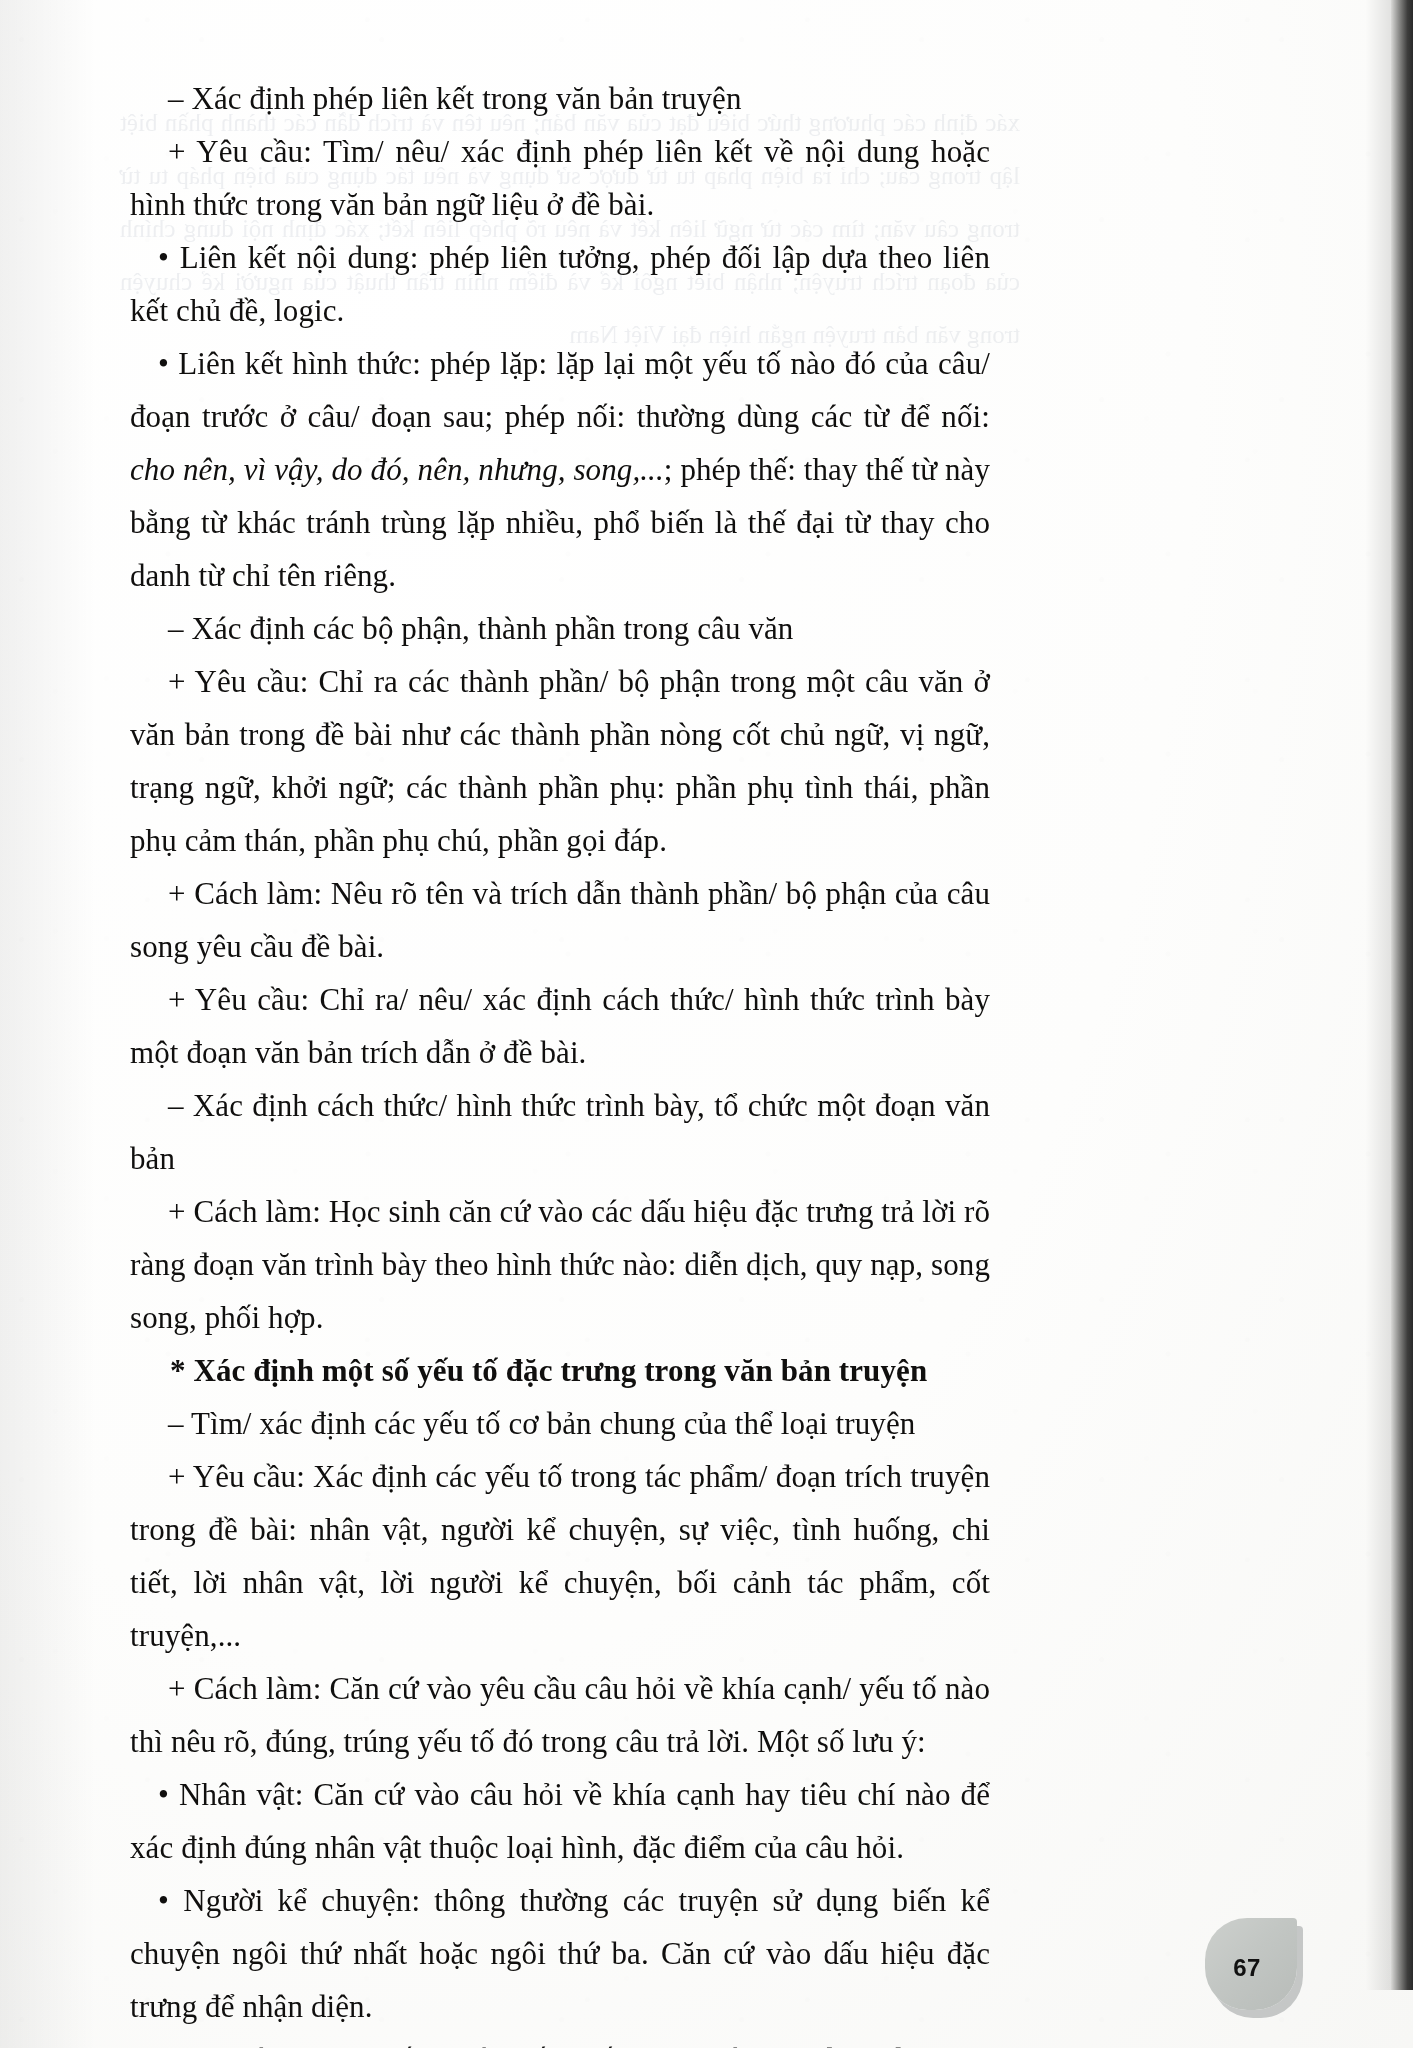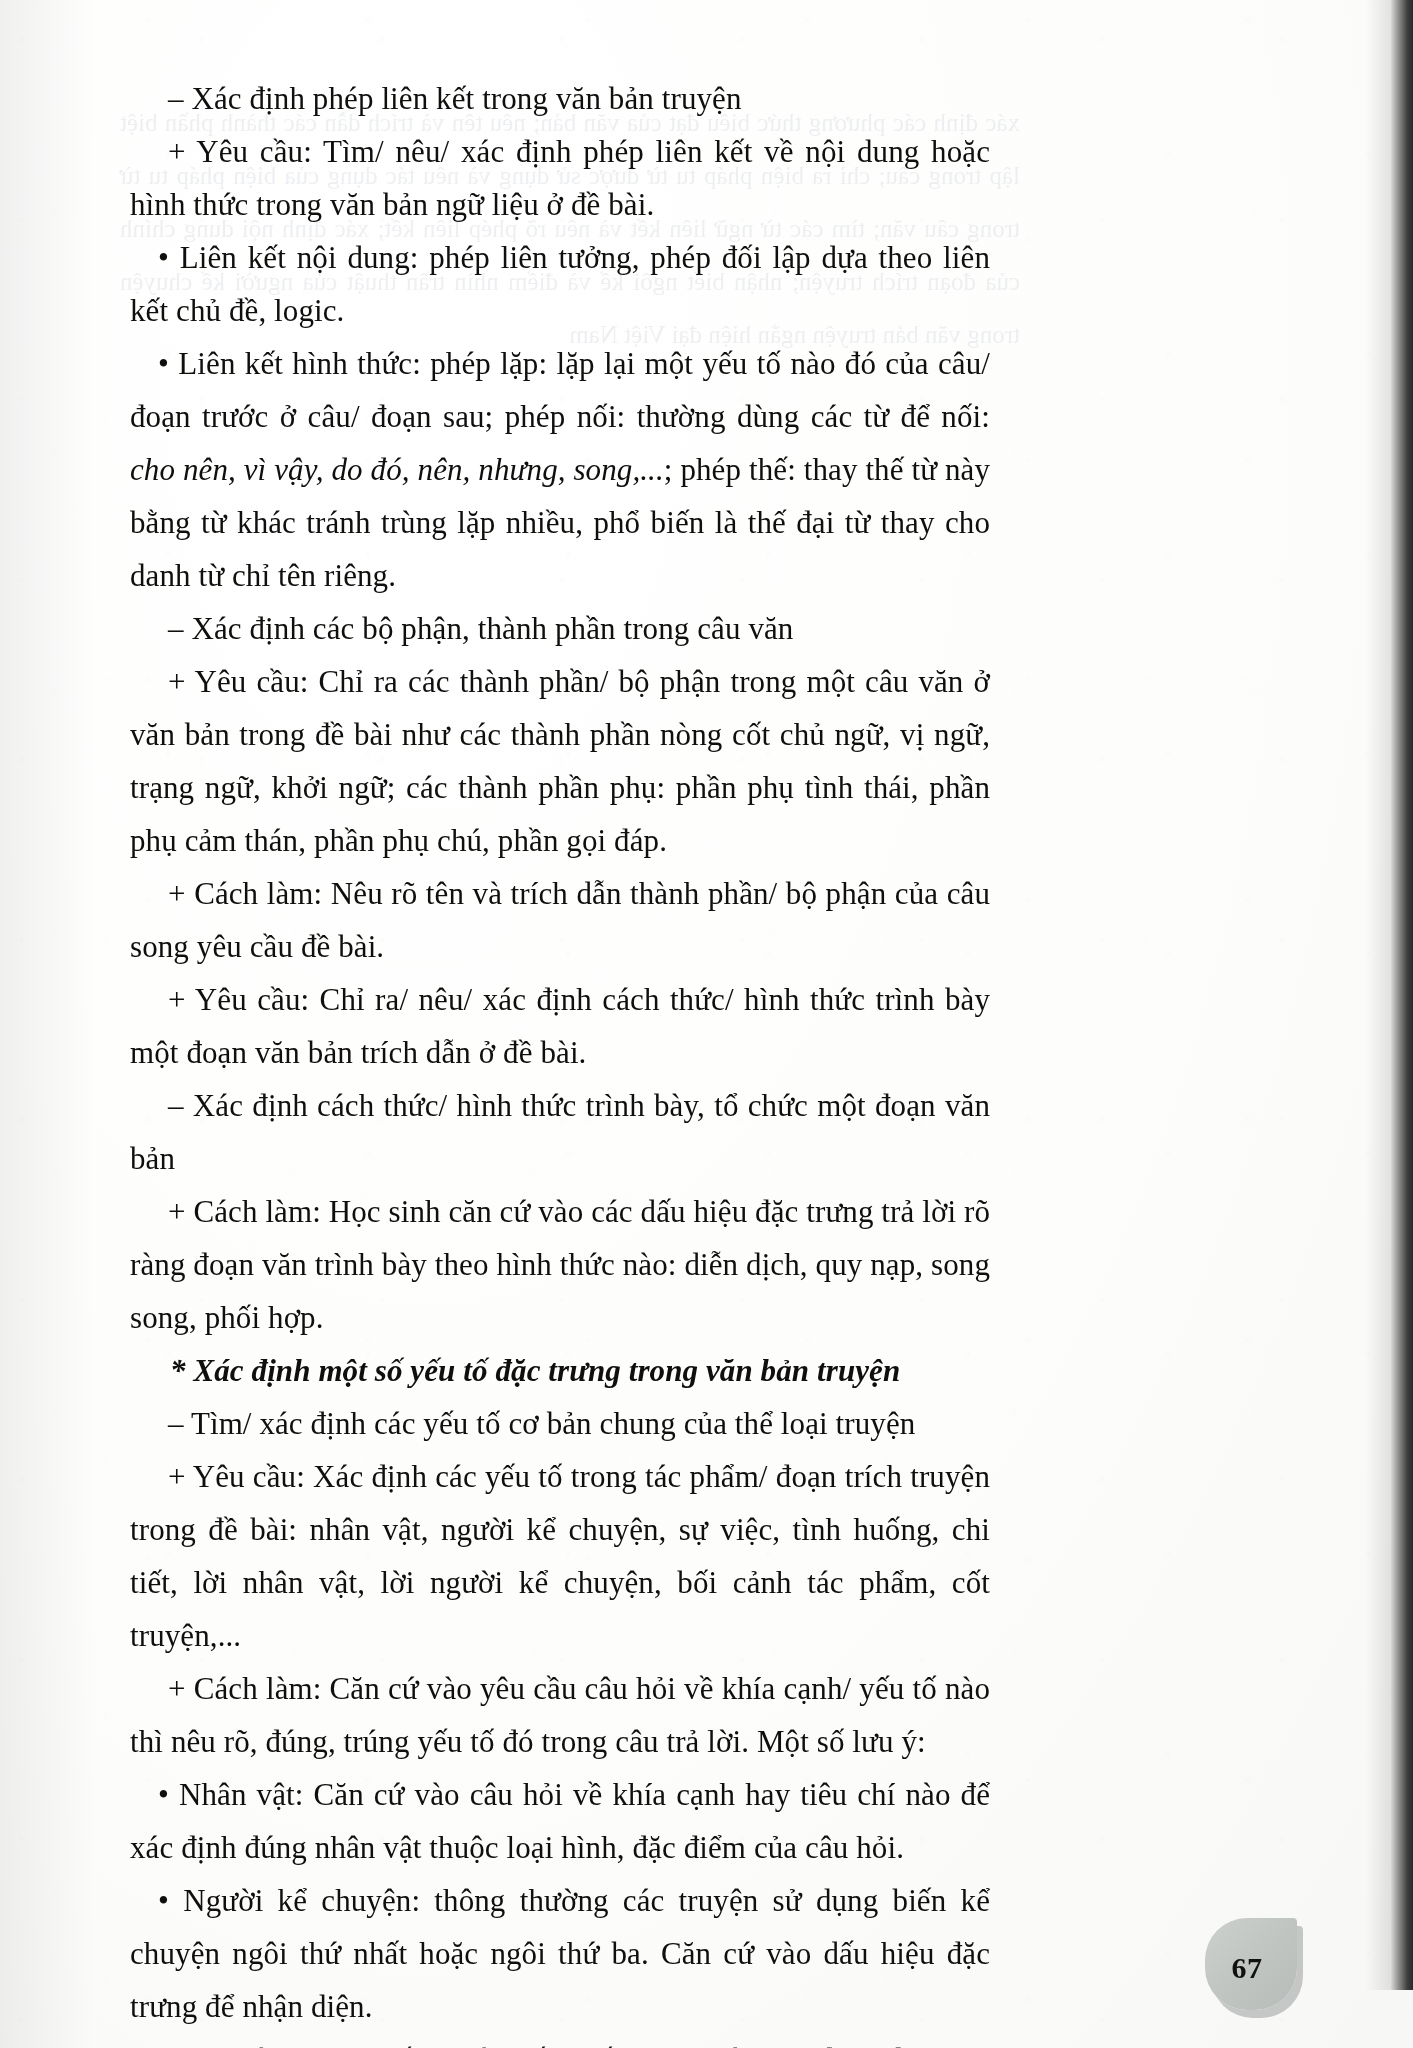--- a/index.html
+++ b/index.html
@@ -61,21 +61,21 @@
     text-align:justify;
     text-justify:inter-word;
     letter-spacing:.1px;
   }
   #text-column p{
     margin:0 0 0 0;
     padding:0;
   }
   .para{ text-indent:38px; }
   .para-bullet{ text-indent:28px; }
-  .para-head{ text-indent:40px; font-weight:bold; font-style:italic; }
+  .para-head{ text-indent:40px; font-weight:bold; }
   .it{ font-style:italic; }
 
   
   #bleed{
     position:absolute;
     left:120px; top:96px;
     width:900px;
     font-size:25px;
     line-height:53px;
     color:#6f7d92;
@@ -104,23 +104,23 @@
   }
   #page-badge-shadow{
     position:absolute;
     left:1214px; top:1930px;
     width:92px; height:92px;
     border-radius:42px 4px 42px 42px;
     background:rgba(150,156,158,.38);
     z-index:-1;
   }
   #page-number{
-    font-family:Liberation Serif, serif;
+    font-family:Liberation Sans, sans-serif;
     font-weight:bold;
-    font-size:30px;
+    font-size:24px;
     color:#111;
     letter-spacing:.5px;
     transform:translate(-4px,4px);
   }
 </style>
 </head>
 <body>
 
 <div id="page">
 

